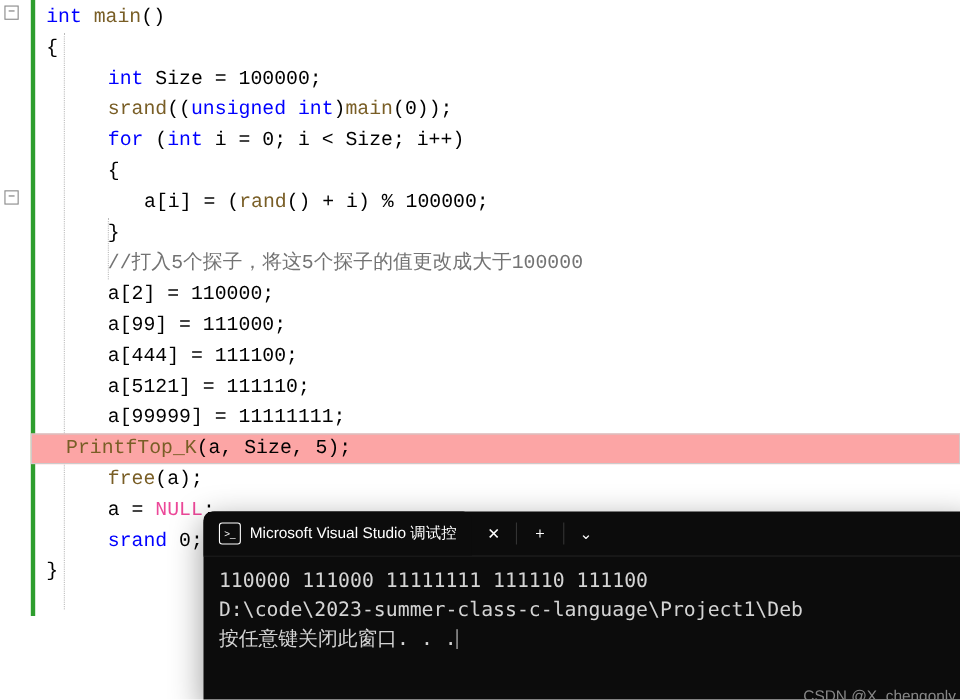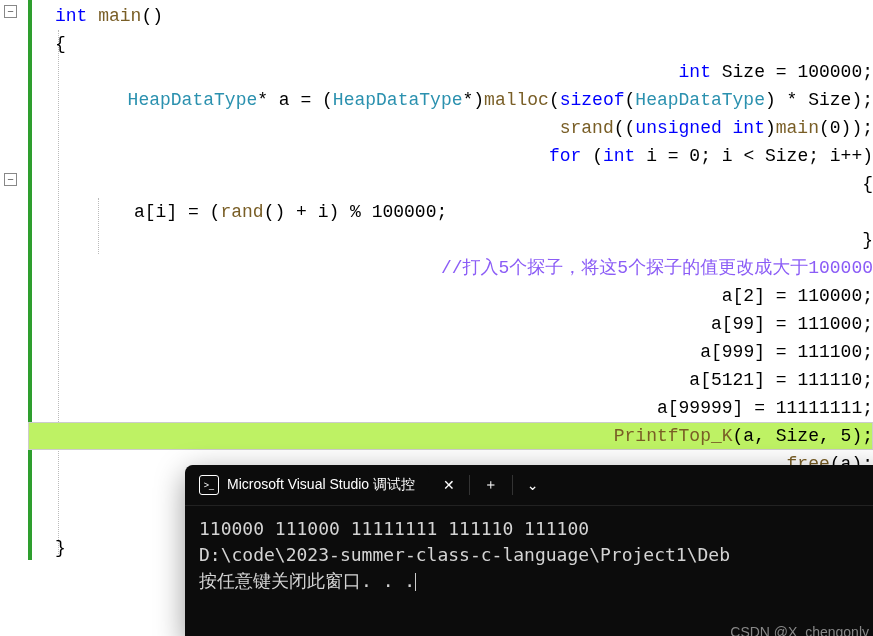--- a/index.html
+++ b/index.html
@@ -52,37 +52,37 @@
     left: 0;
     top: 0;
     width: 4px;
     height: 560px;
     background: #2e9e2e;
   }
   .line {
     height: 28px;
     line-height: 28px;
     white-space: pre;
-    padding-left: 27px;
-    position: relative;
-  }
-  .indent2 { padding-left: 70px; text-align: right; }
-  .indent3 { padding-left: 106px; }
+    padding-left: 14px;
+    position: relative;
+  }
+  .indent2 { padding-left: 70px; }
+  .indent3 { padding-left: 58px; margin-left: 45px; }
   .guide {
     position: absolute;
     width: 0;
     border-left: 1px dotted #bbb;
   }
   .kw { color: #0000ff; }
   .type { color: #2b91af; }
   .func { color: #795e26; }
-  .comment { color: #8b5cf6; }
+  .comment { color: #737373; }
   .macro { color: #ec4899; }
   .highlight-line {
-    background: #bef264;
+    background: #fca5a5;
     box-shadow: 0 0 0 1px #ccc inset;
     padding-left: 32px;
   }
 
   .terminal {
     position: absolute;
     left: 185px;
     top: 465px;
     width: 700px;
     height: 175px;
@@ -165,30 +165,29 @@
     <div class="fold-box" style="top:173px"></div>
   </div>
   <div class="code-area">
     <div class="green-bar"></div>
     <div class="guide" style="left:30px;top:30px;height:524px"></div>
     <div class="guide" style="left:70px;top:198px;height:56px"></div>
 
     <div class="line"><span class="kw">int</span><span class="func"> main</span><span>()</span></div>
     <div class="line"><span>{</span></div>
     <div class="line indent2"><span class="kw">int</span><span> Size = 100000;</span></div>
-    <div class="line indent2"><span class="type">HeapDataType</span><span>* a = (</span><span class="type">HeapDataType</span><span>*)</span><span class="func">malloc</span><span>(</span><span class="kw">sizeof</span><span>(</span><span class="type">HeapDataType</span><span>) * Size);</span></div>
     <div class="line indent2"><span class="func">srand</span><span>((</span><span class="kw">unsigned int</span><span>)</span><span class="func">main</span><span>(0));</span></div>
     <div class="line indent2"><span class="kw">for</span><span> (</span><span class="kw">int</span><span> i = 0; i &lt; Size; i++)</span></div>
     <div class="line indent2"><span>{</span></div>
     <div class="line indent3"><span>a[i] = (</span><span class="func">rand</span><span>() + i) % 100000;</span></div>
     <div class="line indent2"><span>}</span></div>
     <div class="line indent2"><span class="comment">//打入5个探子，将这5个探子的值更改成大于100000</span></div>
     <div class="line indent2"><span>a[2] = 110000;</span></div>
     <div class="line indent2"><span>a[99] = 111000;</span></div>
-    <div class="line indent2"><span>a[999] = 111100;</span></div>
+    <div class="line indent2"><span>a[444] = 111100;</span></div>
     <div class="line indent2"><span>a[5121] = 111110;</span></div>
     <div class="line indent2"><span>a[99999] = 11111111;</span></div>
     <div class="line indent2 highlight-line"><span class="func">PrintfTop_K</span><span>(a, Size, 5);</span></div>
     <div class="line indent2"><span class="func">free</span><span>(a);</span></div>
     <div class="line indent2"><span>a = </span><span class="macro">NULL</span><span>;</span></div>
     <div class="line indent2"><span class="kw">srand</span><span> 0;</span></div>
     <div class="line"><span>}</span></div>
   </div>
 </div>
 

